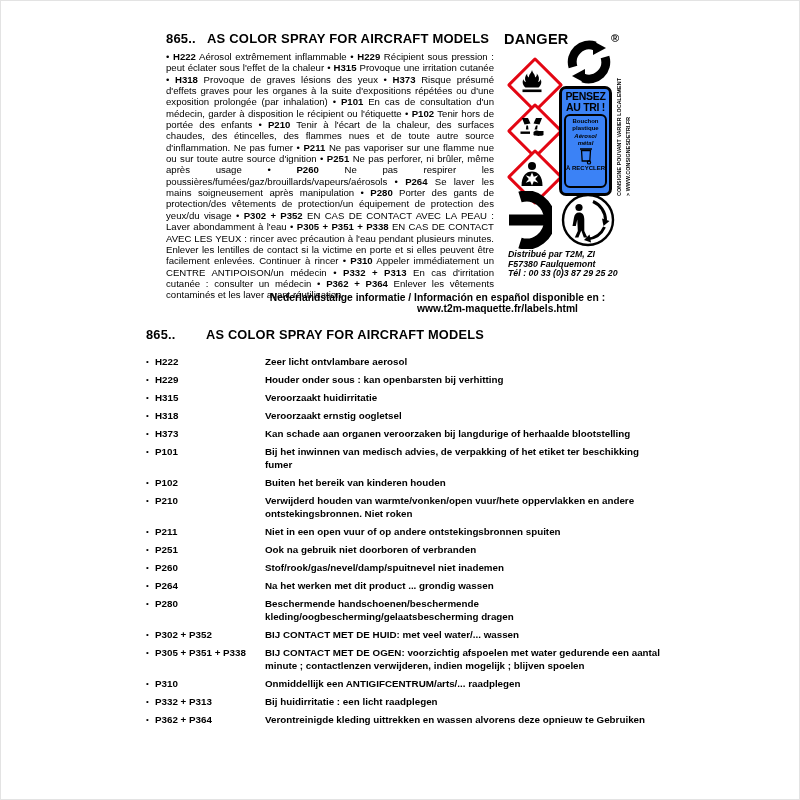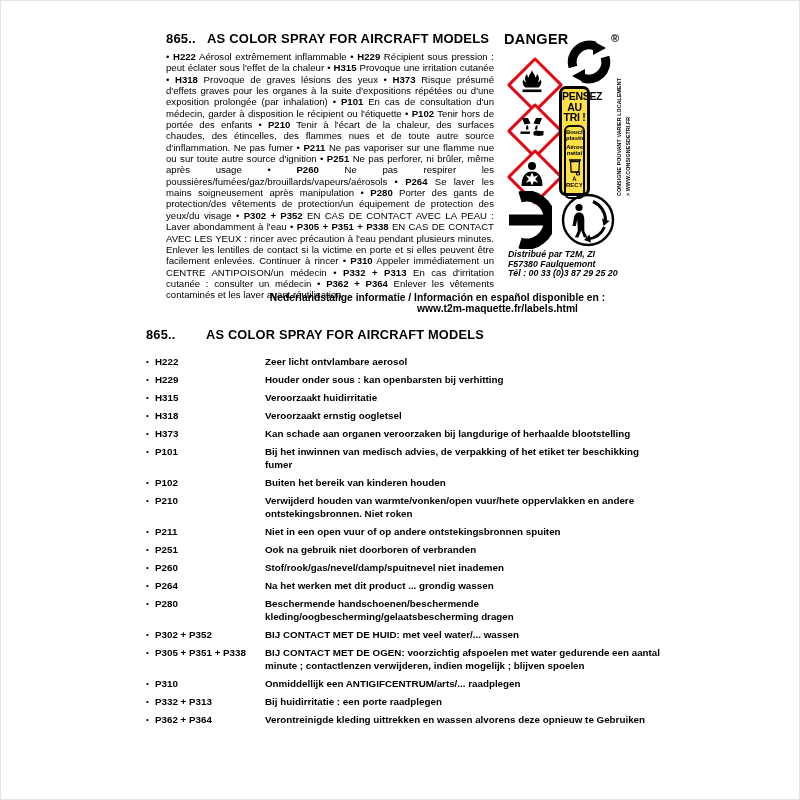--- a/index.html
+++ b/index.html
@@ -17,21 +17,21 @@
   .right-col { position:absolute; left:504px; top:30px; width:150px; height:258px; }
   .danger { position:absolute; left:0; top:1px; font-size:14.5px; font-weight:bold; letter-spacing:.3px; }
   .green-dot { position:absolute; left:63px; top:10px; width:44px; height:44px; }
   .reg-mark { position:absolute; left:107px; top:2px; font-size:11px; font-weight:bold; }
 
   .picto { position:absolute; width:50px; height:50px; }
   #picto1 { left:3px; top:27px; } #picto2 { left:3px; top:73px; } #picto3 { left:3px; top:119px; }
   .dbox { position:absolute; left:8px; top:8px; width:34px; height:34px; border:3px solid #e30613; background:#fff; transform:rotate(45deg); border-radius:2px; }
   .picto svg { position:absolute; left:11px; top:11px; }
 
-  .pensez { position:absolute; left:55px; top:56px; width:31px; height:110px; border:3px solid #000; border-radius:7px; background:#fde047; box-sizing:border-box; }
+  .pensez { position:absolute; left:55px; top:56px; width:53px; height:110px; border:3px solid #000; border-radius:7px; background:#3b82f6; box-sizing:border-box; }
   .pensez-title { font-size:10.5px; line-height:10.5px; font-weight:bold; text-align:center; padding-top:2px; letter-spacing:-.3px; }
   .pensez-inner { margin:2px; border:2px solid #000; border-radius:6px; height:74px; box-sizing:border-box; text-align:center; font-weight:bold; overflow:hidden; }
   .pi-l1 { font-size:6px; line-height:6.5px; padding-top:2px; }
   .pi-l2 { font-size:6px; line-height:6.5px; margin-top:2px; font-style:italic; }
   .pi-bin { margin-top:1px; height:18px; }
   .pi-footer { font-size:6px; line-height:6.5px; }
 
   .vnotes { position:absolute; left:111px; top:24px; width:19px; height:142px;
             writing-mode:vertical-rl; transform:rotate(180deg);
             font-size:5.3px; line-height:8.5px; font-weight:bold; letter-spacing:.1px; white-space:nowrap; }
@@ -265,21 +265,21 @@
 
   <div class="nl-row">
     <span class="nl-bullet">•</span>
     <span class="nl-code">P310</span>
     <span class="nl-text">Onmiddellijk een ANTIGIFCENTRUM/arts/... raadplegen</span>
   </div>
 
   <div class="nl-row">
     <span class="nl-bullet">•</span>
     <span class="nl-code">P332 + P313</span>
-    <span class="nl-text">Bij huidirritatie : een porte raadplegen</span>
+    <span class="nl-text">Bij huidirritatie : een licht raadplegen</span>
   </div>
 
   <div class="nl-row">
     <span class="nl-bullet">•</span>
     <span class="nl-code">P362 + P364</span>
     <span class="nl-text">Verontreinigde kleding uittrekken en wassen alvorens deze opnieuw te Gebruiken</span>
   </div>
 </div>
   </div>
 

